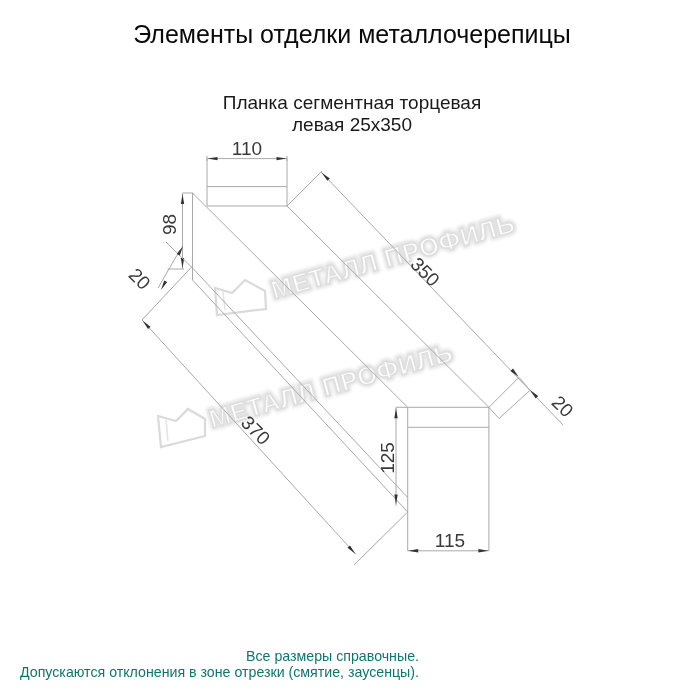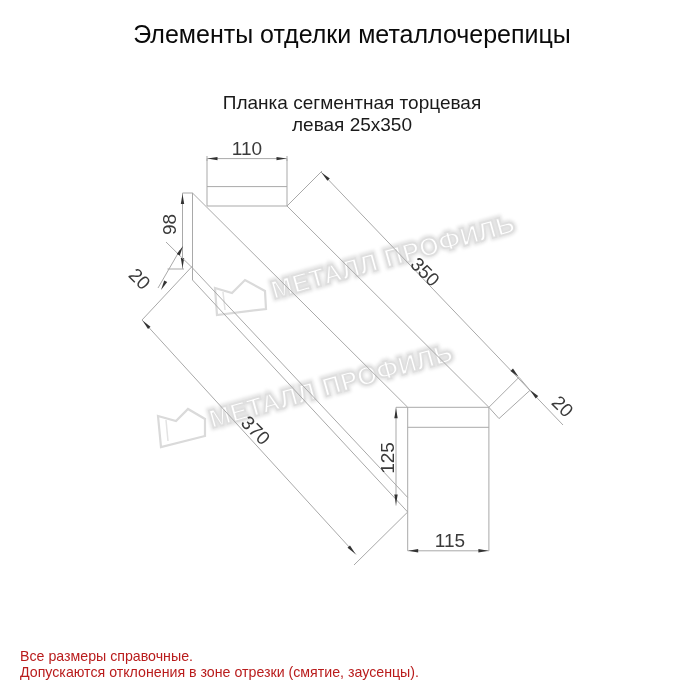--- a/index.html
+++ b/index.html
@@ -1,21 +1,21 @@
 <!DOCTYPE html>
 <html><head>
 <meta charset="utf-8">
 <style>
   html,body { margin:0; padding:0; background:#ffffff; width:700px; height:700px; overflow:hidden; }
   body { font-family:"Liberation Sans", sans-serif; position:relative; }
   .title { position:absolute; top:20px; left:2px; width:700px; text-align:center;
            font-size:25px; color:#0a0a0a; letter-spacing:0px; }
   .subtitle { position:absolute; top:92px; left:2px; width:700px; text-align:center;
              font-size:19px; color:#1a1a1a; line-height:22px; }
-  .footer { position:absolute; top:648px; left:20px; font-size:14.2px; color:#b91c1c; line-height:16px; }
+  .footer { position:absolute; top:648px; left:20px; font-size:14.2px; color:#0f766e; line-height:16px;text-align:right; }
   svg { position:absolute; top:0; left:0; }
 </style>
 </head>
 <body>
 
 <div class="title">Элементы отделки металлочерепицы</div>
 
 <div class="subtitle">Планка сегментная торцевая<br>левая 25х350</div>
 
 <svg width="700" height="700" viewBox="0 0 700 700">

